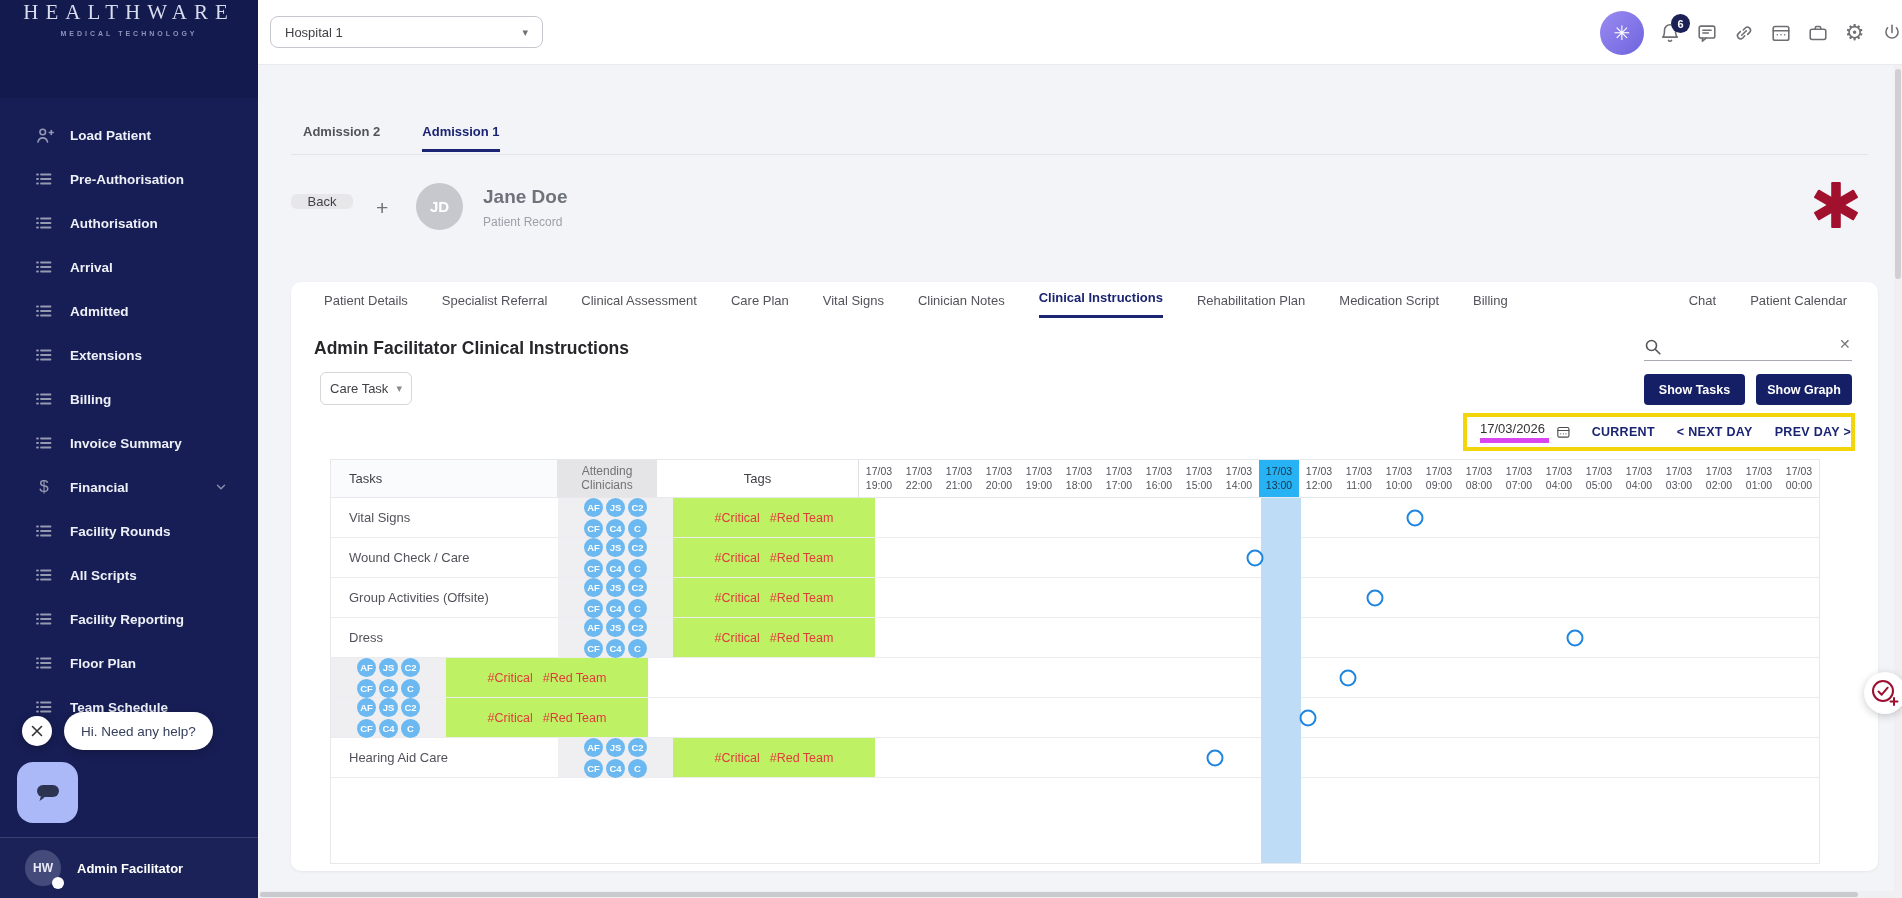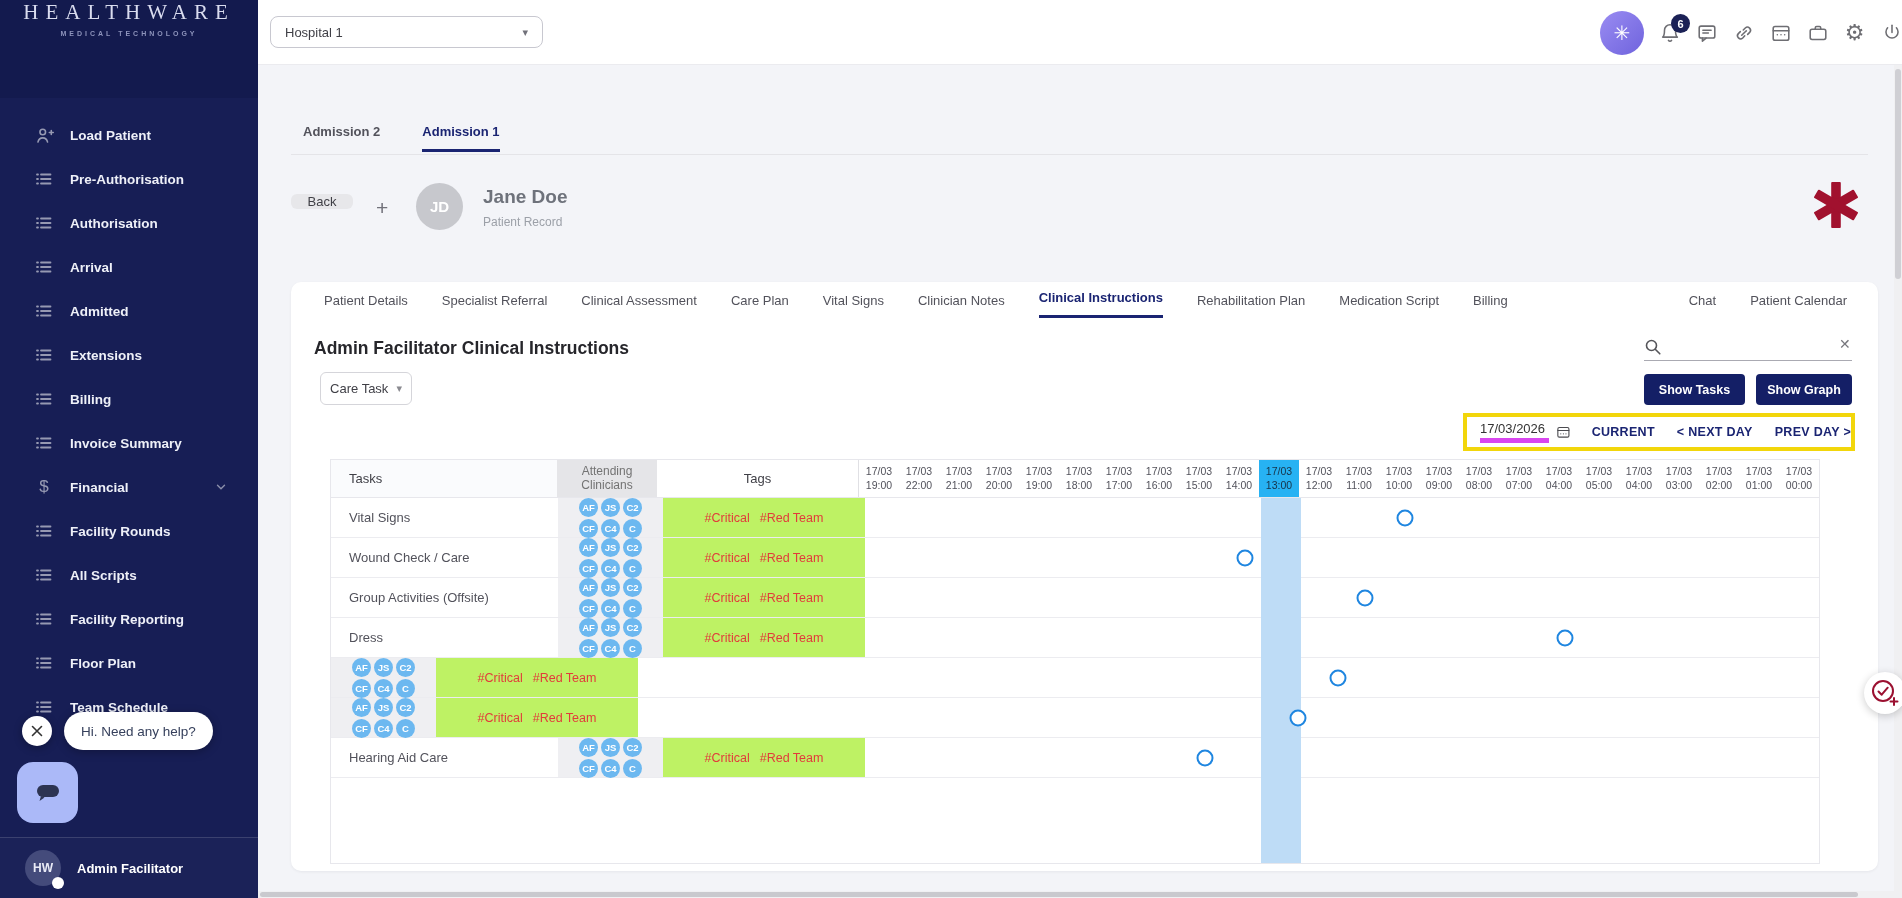--- a/index.html
+++ b/index.html
@@ -83,21 +83,21 @@
   .h-tasks { width:227px; background:#fafbfd; display:flex; align-items:center; padding-left:18px; font-size:13px; color:#3f3f46; }
   .h-clin  { width:101px; background:#e5e5e8; display:flex; align-items:center; justify-content:center; text-align:center; font-size:12px; line-height:1.15; color:#737373; }
   .h-tags  { width:202px; display:flex; align-items:center; justify-content:center; font-size:13px; color:#3f3f46; }
   .h-times { flex:1; display:flex; border-left:1px solid #e0e0e4; }
   .h-time  { width:40px; text-align:center; font-size:10.5px; line-height:1.3; color:#52525b; padding-top:5px; }
   .h-time.hl { background:#27b2f3; color:#173248; }
   .sched-body { position:relative; height:365px; }
   .hl-band { position:absolute; left:930px; top:0; width:40px; height:365px; background:#bedcf6; z-index:1; }
   .srow { height:40px; display:flex; border-bottom:1px solid #ececf0; position:relative; cursor:pointer; }
   .c-task { width:227px; display:flex; align-items:center; padding-left:18px; font-size:13px; color:#52525b; background:#fff; }
-  .c-clin { width:105px; background:#efeff2; display:flex; flex-direction:column; align-items:center; justify-content:center; gap:2px; z-index:2; }
+  .c-clin { width:115px; background:#efeff2; display:flex; flex-direction:column; align-items:center; justify-content:center; gap:2px; z-index:2; }
   .chip-line { display:flex; gap:3px; }
   .chip { width:19px; height:19px; border-radius:50%; background:#6cb8f0; color:#fff; font-size:9.5px; font-weight:700; display:flex; align-items:center; justify-content:center; cursor:pointer; }
   .c-tags { width:202px; display:flex; align-items:center; justify-content:center; gap:10px; font-size:12.5px; color:#e23b3b; background:#bef264; }
   .c-times { flex:1; position:relative; }
   .marker { position:absolute; top:50%; transform:translate(-50%,-50%); width:17px; height:17px; border:2.5px solid #1f86e0; border-radius:50%; background:#fff; z-index:3; cursor:pointer; }
 
   
   .done-fab { position:absolute; left:1864px; top:672px; width:42px; height:42px; border-radius:50%; background:#fff; box-shadow:0 2px 8px rgba(0,0,0,.2); display:flex; align-items:center; justify-content:center; z-index:8; cursor:pointer; }
 
   

